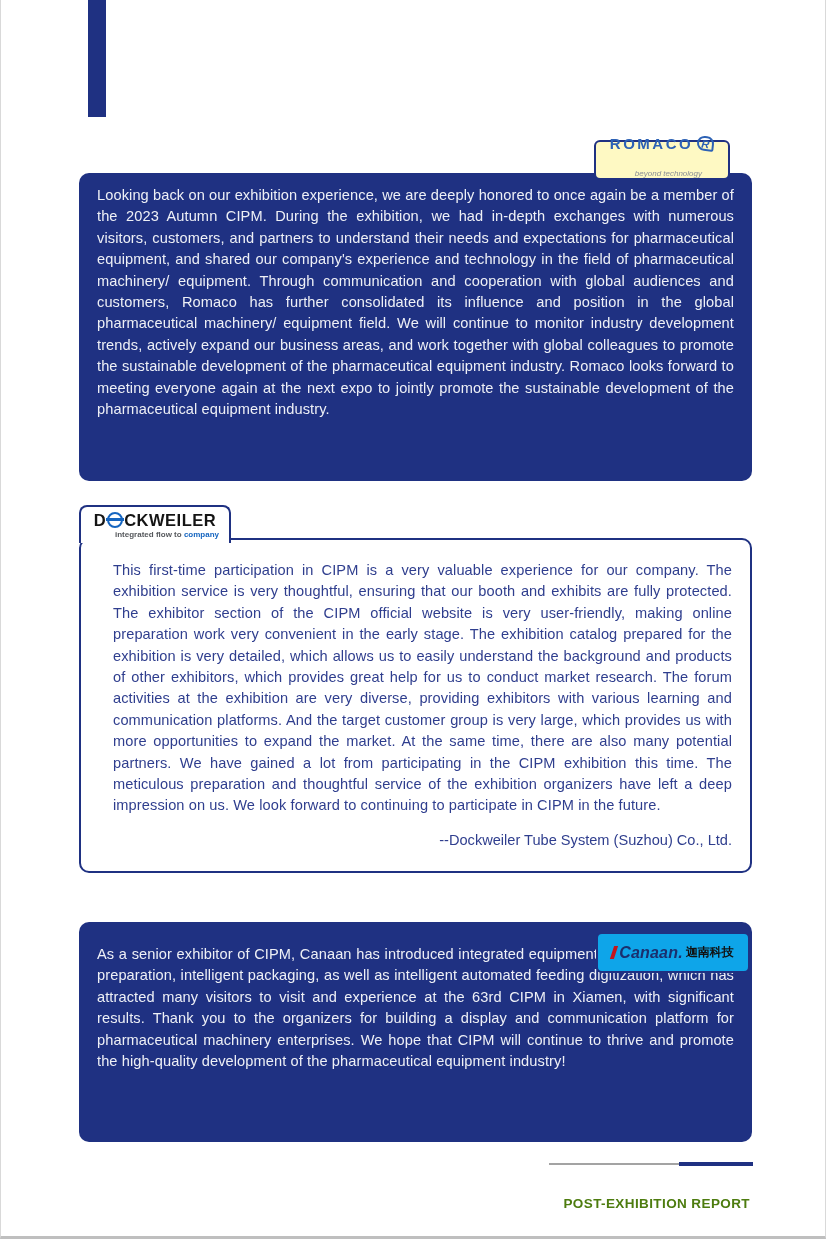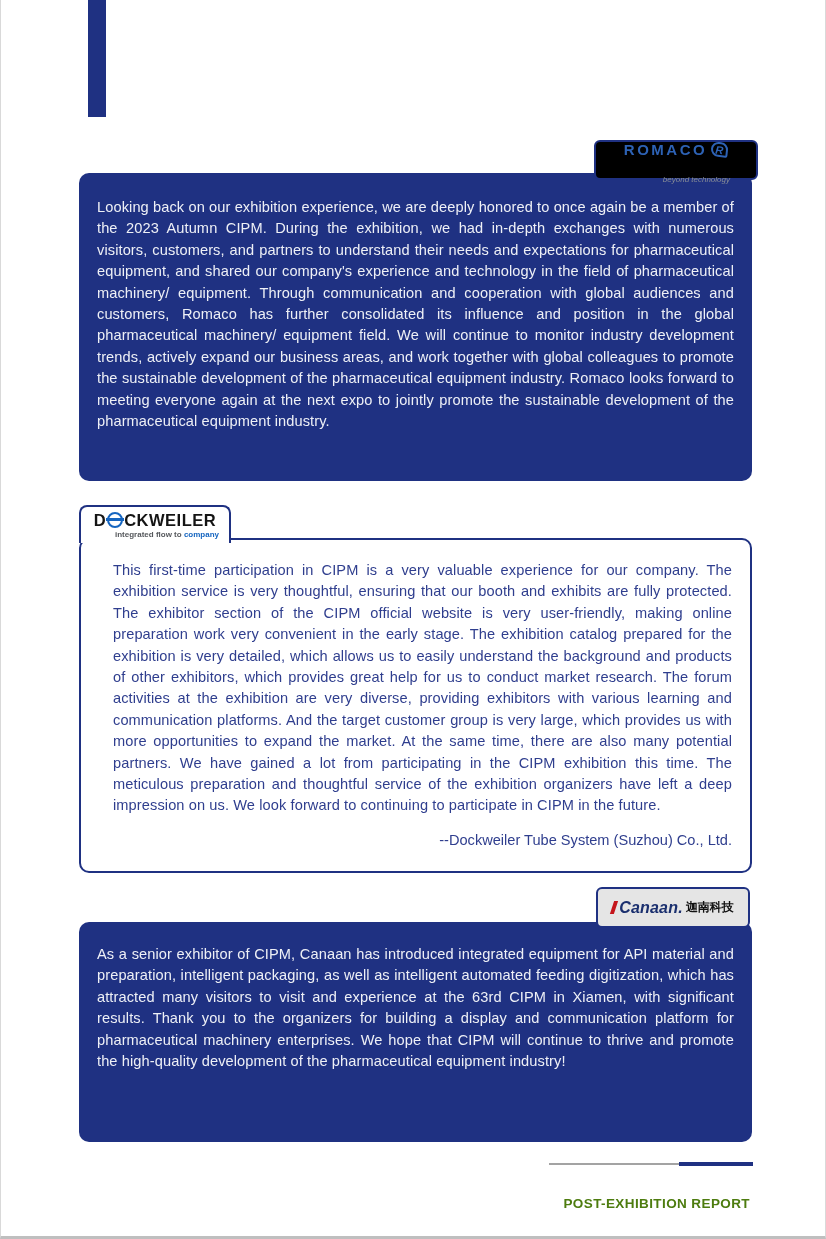--- a/index.html
+++ b/index.html
@@ -10,35 +10,35 @@
     font-family:"Liberation Sans","DejaVu Sans",sans-serif;
   }
   .top-bar{
     position:absolute;left:87px;top:0;width:18px;height:117px;background:#1f3182;
   }
   .block{
     position:absolute;left:78px;width:673px;box-sizing:border-box;border-radius:10px;
   }
   .block.navy{background:#1f3182;color:#eef0f6;}
   .block.white{background:#ffffff;border:2px solid #1f3182;color:#2f3e8e;z-index:1;}
-  .block-1{top:173px;height:308px;padding:24px 18px 0 18px;}
+  .block-1{top:173px;height:308px;padding:12px 18px 0 18px;}
   .block-2{top:538px;height:335px;padding:20px 18px 0 32px;}
   .block-3{top:922px;height:220px;padding:22px 18px 8px 18px;}
   .body-text{
     font-size:14.6px;line-height:21.4px;text-align:justify;margin:0;
     letter-spacing:0.1px;
   }
   .signature{
     font-size:14.6px;line-height:21px;text-align:right;margin-top:13px;
   }
   
   .romaco-box{
-    position:absolute;left:593px;top:140px;width:164px;height:40px;background:#000000;
+    position:absolute;left:593px;top:140px;width:136px;height:40px;background:#fef9c3;
     border:2px solid #1f3182;border-radius:6px;z-index:2;box-sizing:border-box;
-    display:flex;flex-direction:column;align-items:center;justify-content:space-between;
+    display:flex;flex-direction:column;align-items:center;justify-content:flex-end;
   }
   .romaco-row{display:flex;align-items:center;gap:4px;}
   .romaco-word{
     color:#2d62b5;font-weight:bold;font-size:15px;letter-spacing:2.5px;line-height:15px;
   }
   .romaco-mark{
     display:inline-flex;align-items:center;justify-content:center;
     width:17px;height:15px;border:2px solid #2d62b5;border-radius:8px 8px 2px 8px;
     color:#2d62b5;font-weight:bold;font-style:italic;font-size:11px;transform:rotate(6deg);
     box-sizing:border-box;
@@ -59,21 +59,21 @@
     position:relative;display:inline-block;width:12px;height:12px;border:2.5px solid #1565c0;
     border-radius:50%;box-sizing:content-box;margin:0 1px;
   }
   .dock-o::after{
     content:"";position:absolute;left:-3px;right:-3px;top:50%;margin-top:-1.25px;height:2.5px;background:#1565c0;
   }
   .dock-tagline{font-size:8px;line-height:9px;font-weight:bold;color:#55585c;margin-top:2px;align-self:flex-end;margin-right:10px;}
   .dock-tagline .accent{color:#1565c0;}
   
   .canaan-box{
-    position:absolute;left:595px;top:887px;width:154px;height:41px;background:#e5e5e5;
+    position:absolute;left:595px;top:932px;width:154px;height:41px;background:#0ea5e9;
     border:2px solid #1f3182;border-radius:6px;z-index:2;box-sizing:border-box;
     display:flex;align-items:center;justify-content:center;gap:3px;
   }
   .canaan-red{display:inline-block;width:4px;height:13px;background:#c4161c;transform:skewX(-18deg);}
   .canaan-latin{color:#1a2f6e;font-weight:bold;font-style:italic;font-size:16px;letter-spacing:0.2px;}
   .canaan-cn{color:#111;font-weight:bold;font-size:12px;font-family:"DejaVu Sans",sans-serif;}
   
   .footer-line{
     position:absolute;top:1161px;left:548px;width:204px;height:6px;
     display:flex;align-items:center;

